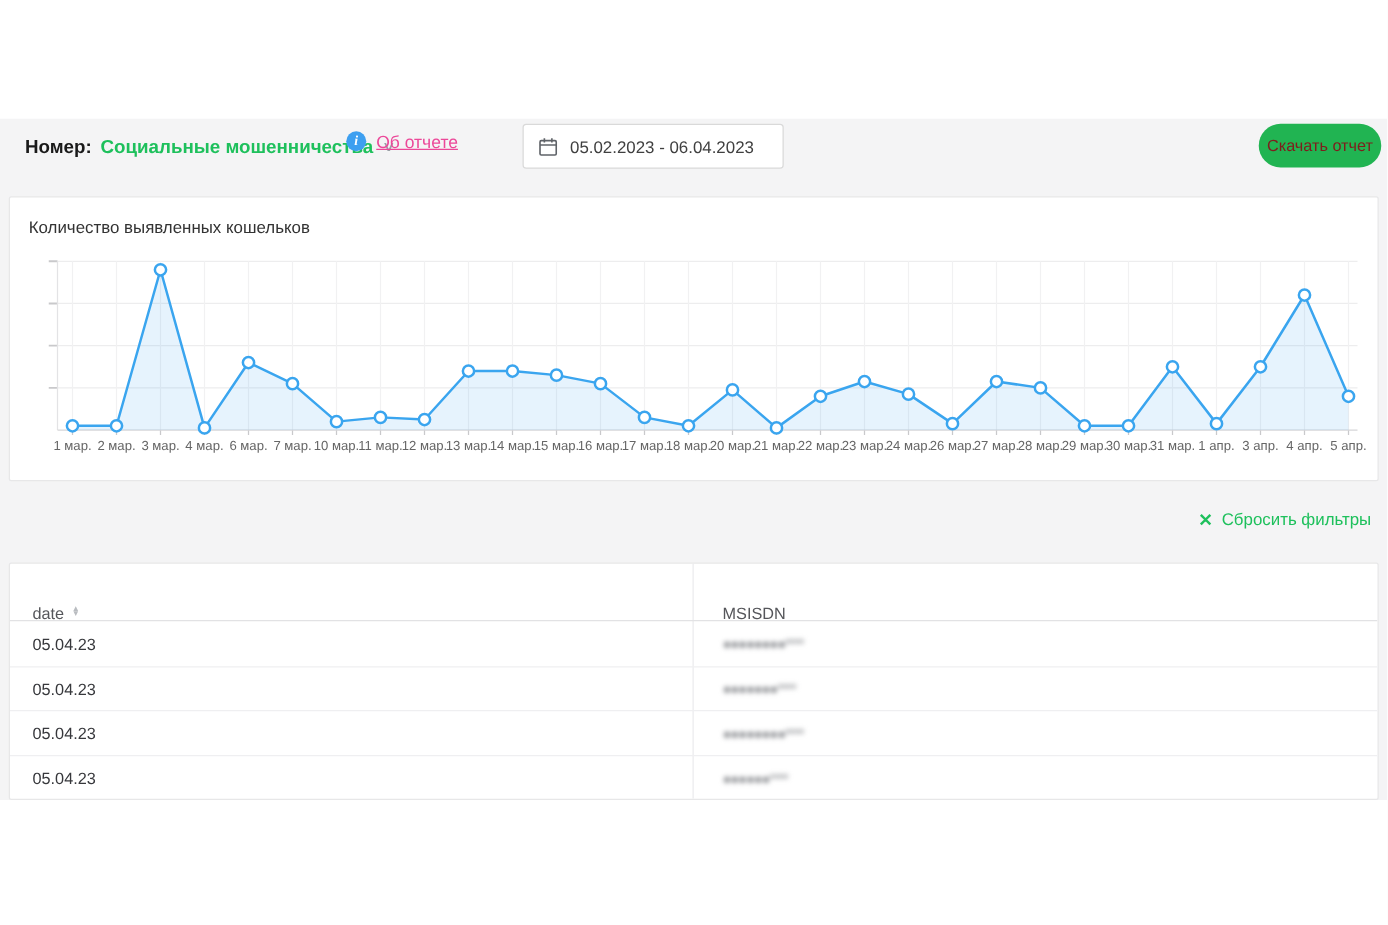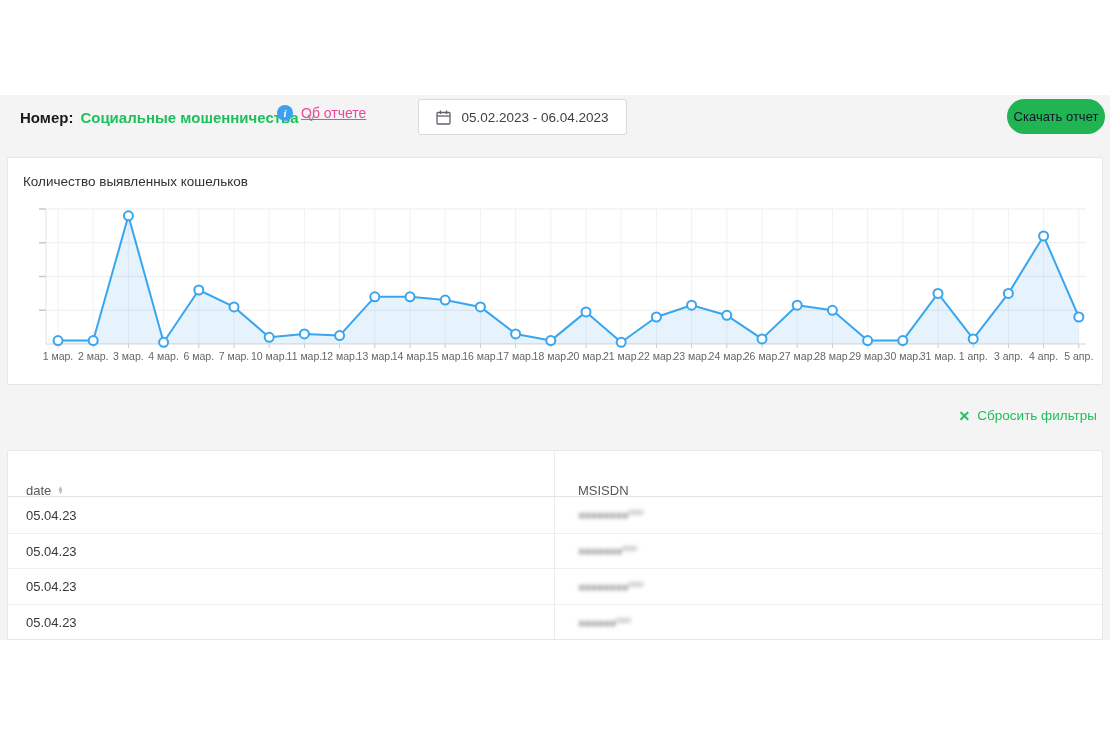--- a/index.html
+++ b/index.html
@@ -10,23 +10,23 @@
 
   
   .toolbar { position:absolute; left:0; top:95px; width:1110px; height:45px; }
   .report-group { position:absolute; left:20px; top:9px; height:26px; display:flex; align-items:center; gap:7px; }
   .report-label { font-size:15px; font-weight:bold; color:#1a1a1a; }
   .report-value { font-size:15px; font-weight:bold; color:var(--green); cursor:pointer; }
   .chevron { font-size:11px; color:#9aa0a6; margin-left:2px; transform:scaleX(1.4); display:inline-block; }
   .about-group { position:absolute; left:277px; top:10px; display:flex; align-items:center; gap:8px; }
   .info-icon { width:16px; height:16px; border-radius:50%; background:#3d9ff0; color:#fff; font-size:11px; font-weight:bold; display:flex; align-items:center; justify-content:center; font-family:"Liberation Serif", serif; font-style:italic; }
   .about-label { font-size:14px; color:#ec4899; cursor:pointer;text-decoration:underline; }
-  .date-box { position:absolute; left:418px; top:4px; width:209px; height:36px; background:#fff; border:1px solid #d9d9d9; border-radius:3px; display:flex; align-items:center; padding:0 12px; gap:10px;justify-content:center; }
+  .date-box { position:absolute; left:418px; top:4px; width:209px; height:36px; background:#fff; border:1px solid #d9d9d9; border-radius:3px; display:flex; align-items:center; padding:0 12px; gap:10px; }
   .date-text { font-size:13.5px; color:#404040; }
-  .download-btn { position:absolute; right:5px; top:4px; width:98px; height:35px; border:none; border-radius:18px; background:var(--green-btn); color:#0f172a; font-size:13px; font-family:"Liberation Sans", sans-serif; cursor:pointer; }
+  .download-btn { position:absolute; right:5px; top:4px; width:98px; height:35px; border:none; border-radius:18px; background:var(--green-btn); color:#7f1d1d; font-size:13px; font-family:"Liberation Sans", sans-serif; cursor:pointer; }
 
   
   .chart-card { position:absolute; left:7px; top:157px; width:1096px; height:228px; background:#fff; border:1px solid #e7e7e8; border-radius:2px; }
   .chart-title { position:absolute; left:15px; top:16px; font-size:13.5px; color:#333; }
   .chart-svg { position:absolute; left:0; top:38px; }
 
   
   .filter-row { position:absolute; left:0; top:399px; width:1110px; height:37px; }
   .search-box { position:absolute; left:7px; top:0; width:205px; height:36px; background:#fff; border:1px solid #dededf; border-radius:3px; }
   .search-input { position:absolute; left:0; top:0; width:100%; height:100%; border:none; outline:none; background:transparent; padding:0 40px 0 14px; font-size:13.5px; color:#333; font-family:"Liberation Sans", sans-serif; }

